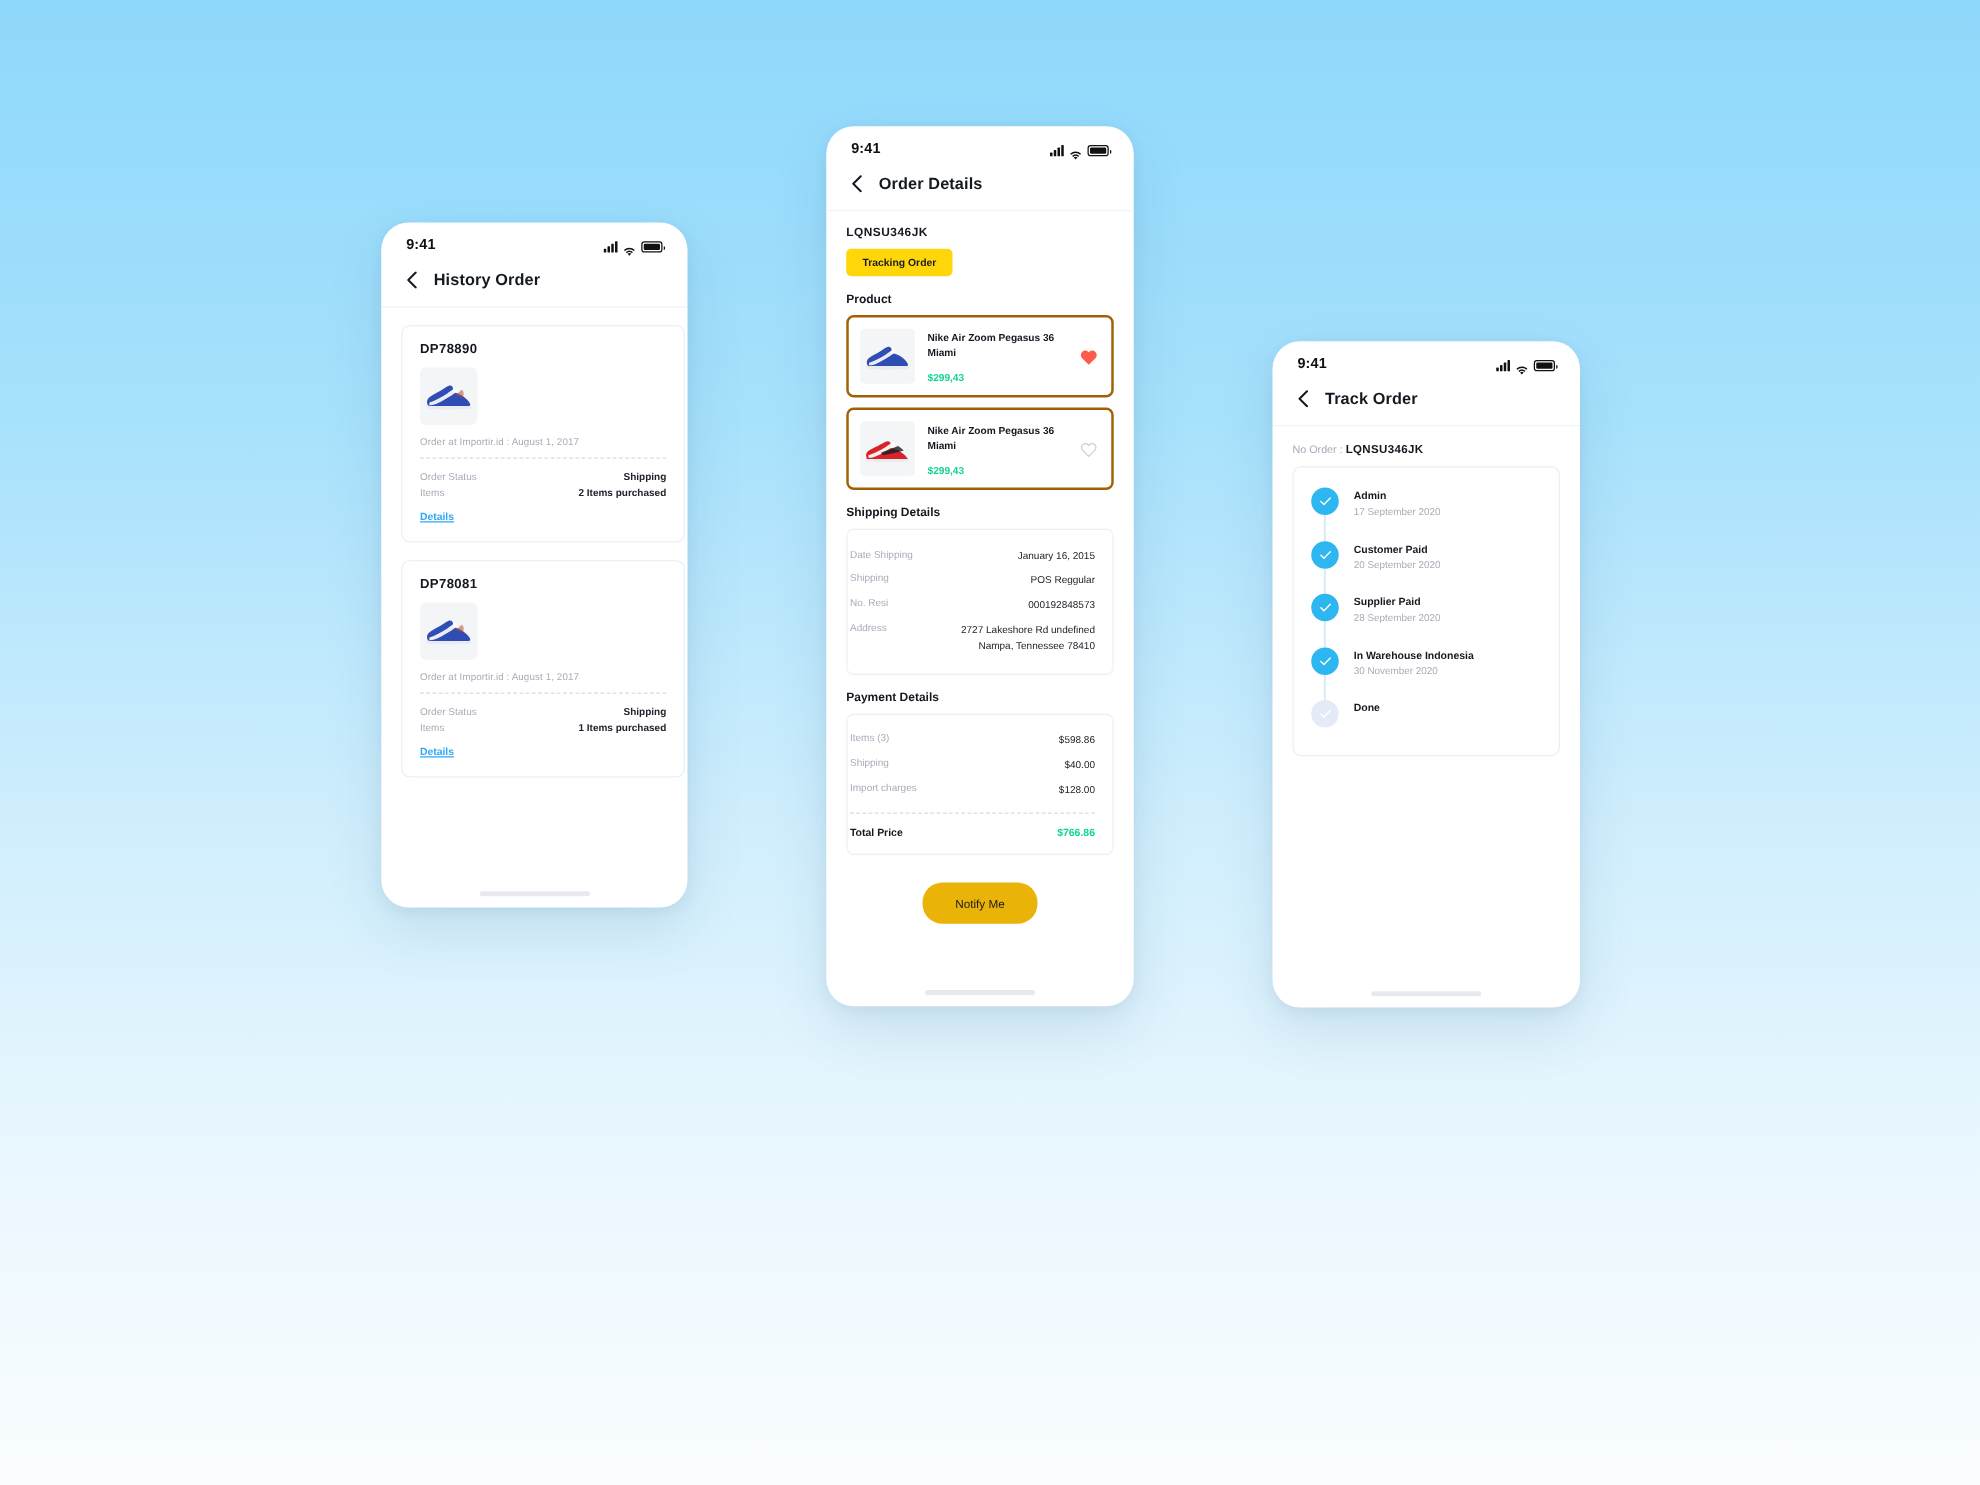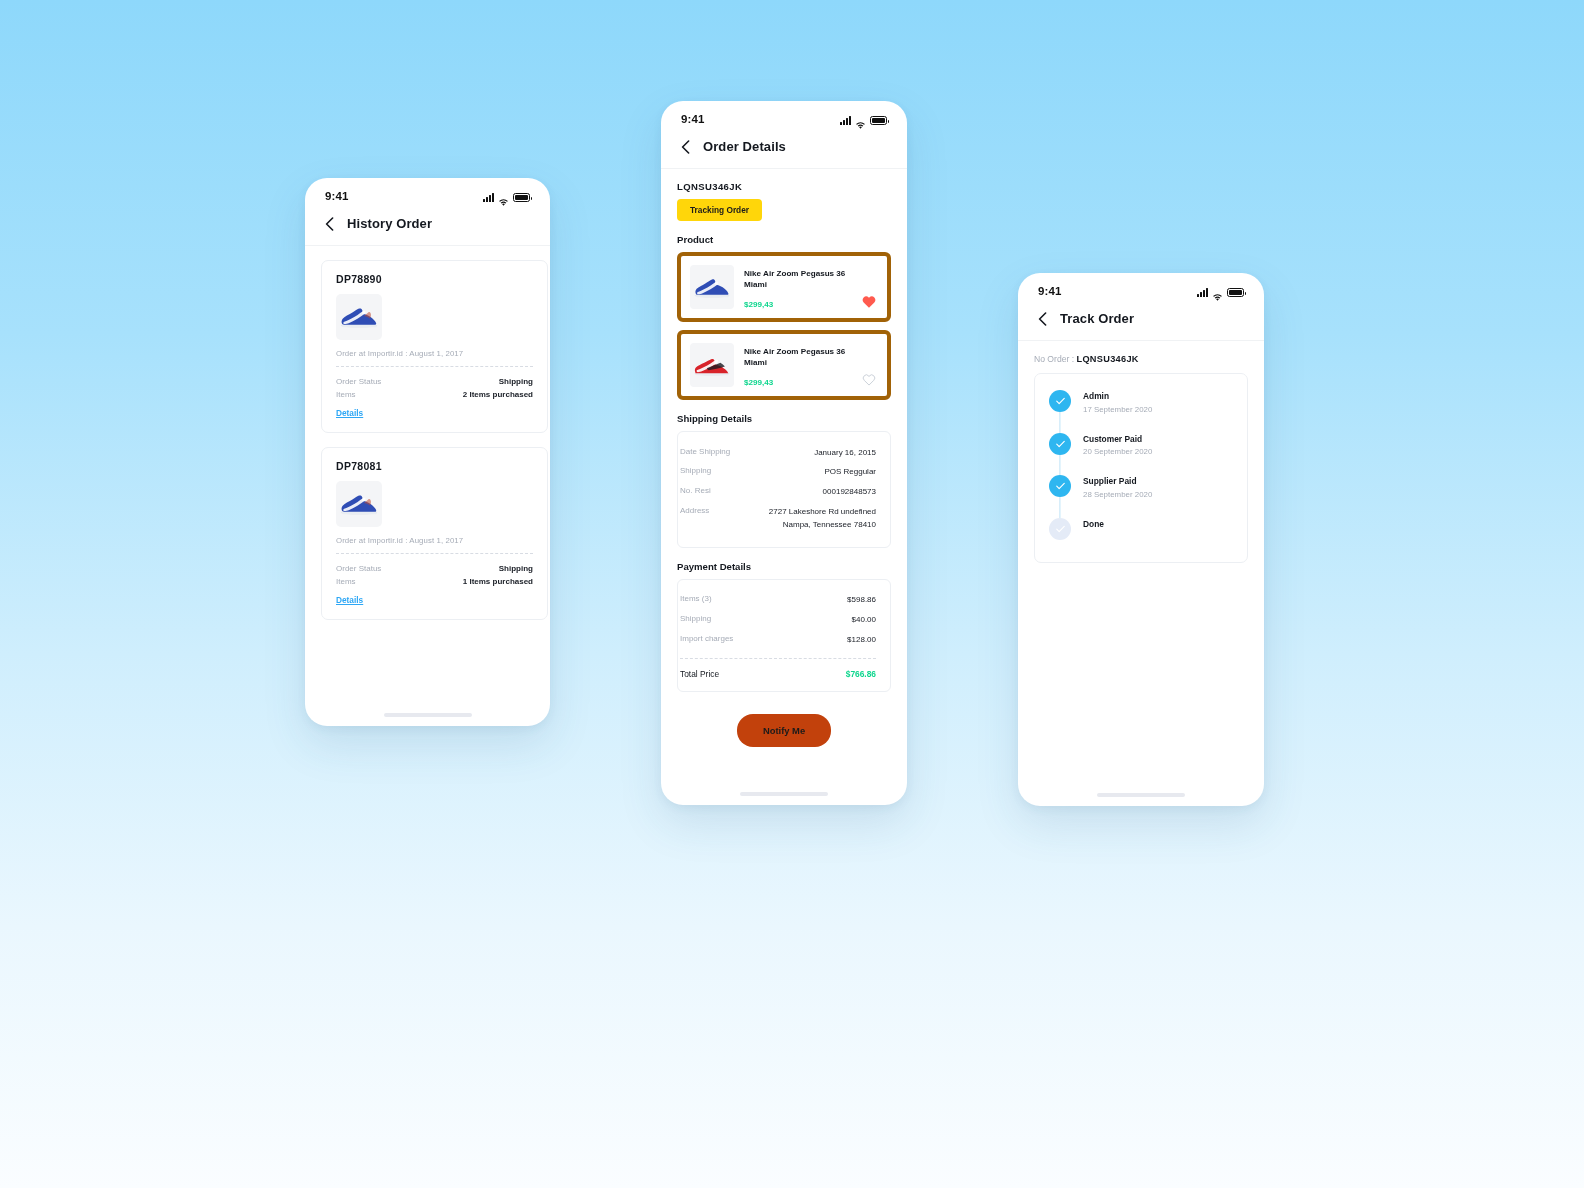--- a/index.html
+++ b/index.html
@@ -97,47 +97,47 @@
   .od-body { padding: 12px 16px 0 16px; }
   .od-code { font-size: 9.5px; font-weight: 700; color: #14181F; letter-spacing: .4px; }
   .badge-track {
     display: inline-block; margin-top: 7px;
     background: #FFD60A; color: #1B1B1B;
     font-size: 8.3px; font-weight: 700;
     padding: 6px 13px; border-radius: 4px; cursor: pointer;
   }
   .sec-title { font-size: 9.6px; font-weight: 700; color: #14181F; margin: 13px 0 7px 0; }
   .product-card {
-    border: 4px solid #a16207; border-radius: 6px; background: #fff;
-    display: flex; align-items: flex-end; gap: 10px;
+    border: 2px solid #a16207; border-radius: 6px; background: #fff;
+    display: flex; align-items: center; gap: 10px;
     padding: 9px 11px 9px 9px; margin-bottom: 8px;
   }
   .product-thumb {
     width: 44px; height: 44px; border-radius: 4px; background: #F4F5F7;
     flex: 0 0 auto; display:flex; align-items:center; justify-content:center; overflow:hidden;
   }
   .product-info { flex: 1 1 auto; padding-top: 2px; }
   .product-name { font-size: 8.1px; font-weight: 700; color: #14181F; line-height: 1.45; }
   .product-price { font-size: 8.1px; font-weight: 700; color: #0FD68E; margin-top: 9px; }
   .heart-btn { flex: 0 0 auto; width: 14px; height: 14px; margin-top: 2px; cursor: pointer; }
 
   .info-card {
     border: 1px solid #ECEFF3; border-radius: 6px; background: #fff;
     padding: 11px 14px 12px 2px;
   }
   .info-row { display: flex; justify-content: space-between; align-items: flex-start; padding: 3.5px 0; gap: 10px; }
   .info-key { font-size: 8px; color: #A6ACB7; flex: 0 0 auto; }
   .info-val { font-size: 8px; color: #20242C; text-align: right; line-height: 1.6; }
   .total-row { display: flex; justify-content: space-between; padding-top: 2px; }
-  .total-key { font-size: 8.4px; font-weight: 400; color: #14181F; }
+  .total-key { font-size: 8.4px; font-weight: 700; color: #14181F; }
   .total-val { font-size: 8.4px; font-weight: 700; color: #0FD68E; }
   .notify-wrap { display: flex; justify-content: center; margin: 22px 0 0 0; }
   .btn-notify {
-    background: #c2410c; color: #1B1B1B; border: 0;
-    font-family: inherit; font-size: 9.4px; font-weight: 700;
+    background: #eab308; color: #1B1B1B; border: 0;
+    font-family: inherit; font-size: 9.4px; font-weight: 400;
     padding: 11px 26px; border-radius: 16px; cursor: pointer;
   }
 
   
   .tr-body { padding: 13px 16px 0 16px; }
   .no-order { font-size: 8.6px; color: #A6ACB7; margin-bottom: 9px; }
   .no-order b { color: #14181F; font-weight: 700; font-size: 9.2px; letter-spacing: .3px; }
   .timeline-card {
     border: 1px solid #ECEFF3; border-radius: 7px; background: #fff;
     padding: 16px 14px 22px 14px;
@@ -468,20 +468,34 @@
               </span>
             </div>
             <div class="tl-text">
               <div class="tl-label">Supplier Paid</div>
               <div class="tl-date">28 September 2020</div>
             </div>
           </div>
 
 
 
+          <div class="tl-item">
+            <div class="tl-dotwrap">
+              <span class="tl-line"></span>
+              <span class="tl-dot">
+                <svg viewBox="0 0 12 10" width="9" height="8">
+                    <path d="M1 5.2 4.2 8.4 11 1.6" stroke="#fff" stroke-width="1.5" fill="none" stroke-linecap="round" stroke-linejoin="round"></path>
+                  </svg>
+              </span>
+            </div>
+            <div class="tl-text">
+              <div class="tl-label">In Warehouse Indonesia</div>
+              <div class="tl-date">30 November 2020</div>
+            </div>
+          </div>
 
           <div class="tl-item">
             <div class="tl-dotwrap">
 
               <span class="tl-dot inactive">
                 <svg viewBox="0 0 12 10" width="9" height="8">
                     <path d="M1 5.2 4.2 8.4 11 1.6" stroke="#fff" stroke-width="1.5" fill="none" stroke-linecap="round" stroke-linejoin="round"></path>
                   </svg>
               </span>
             </div>

